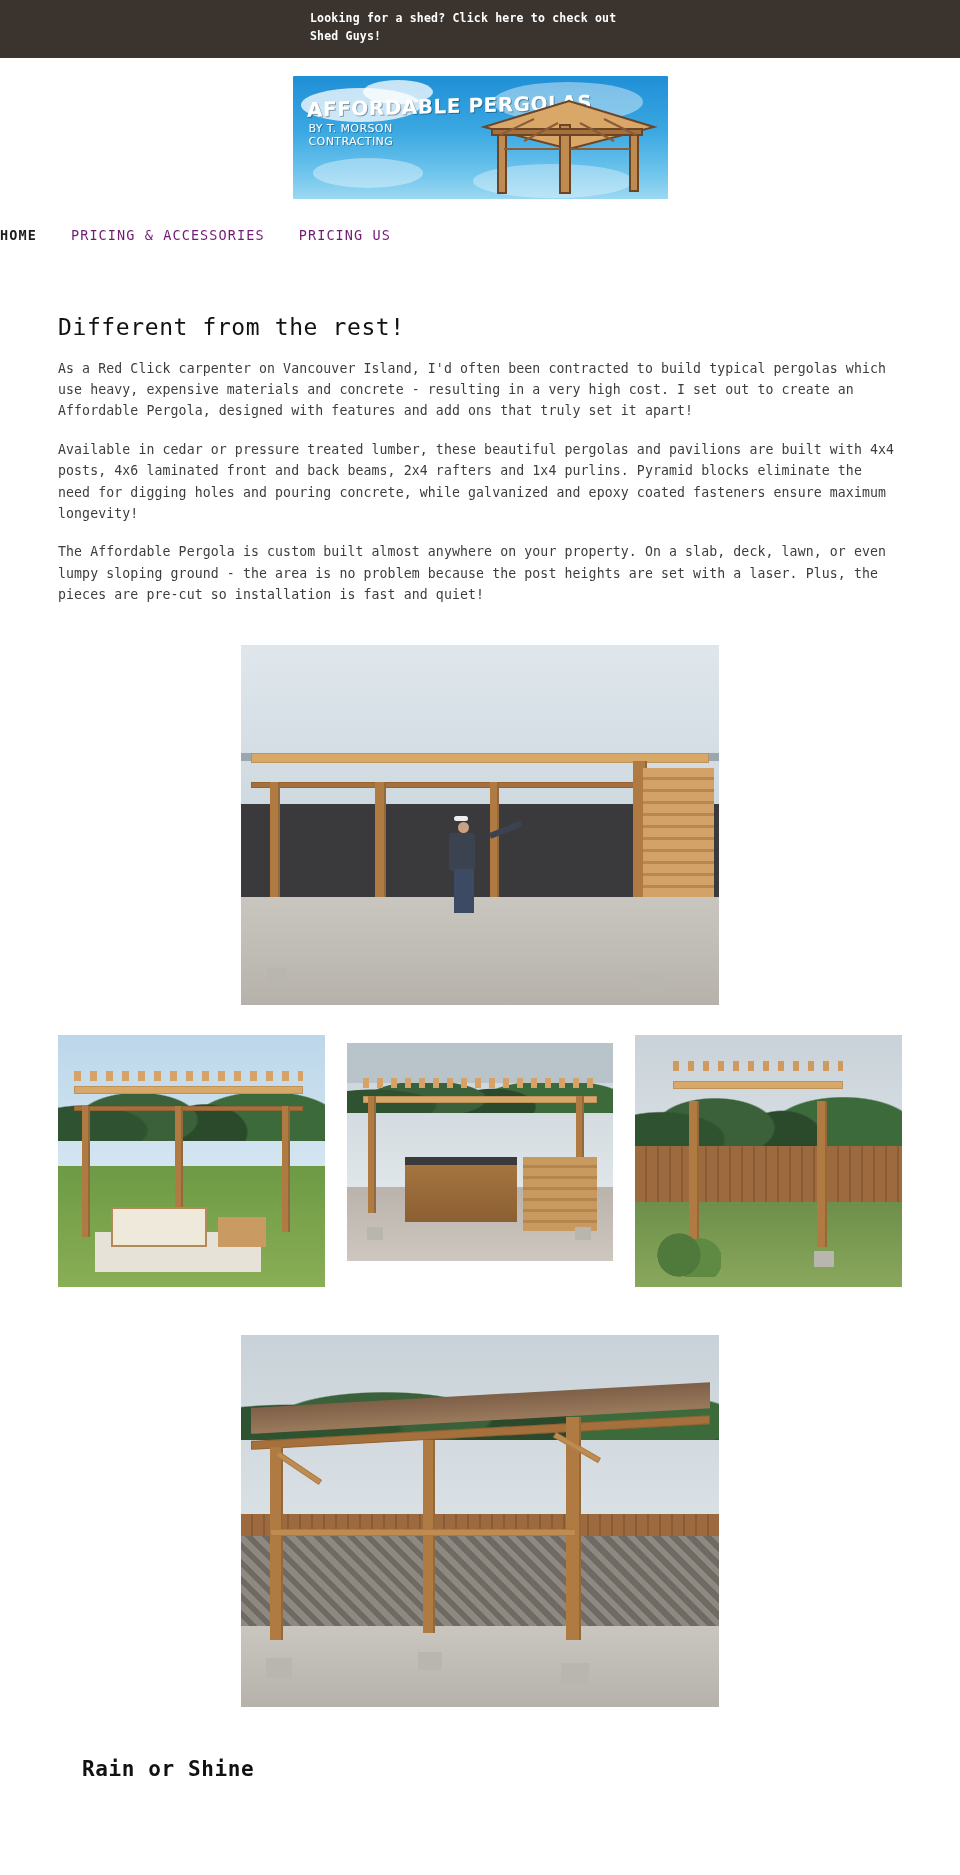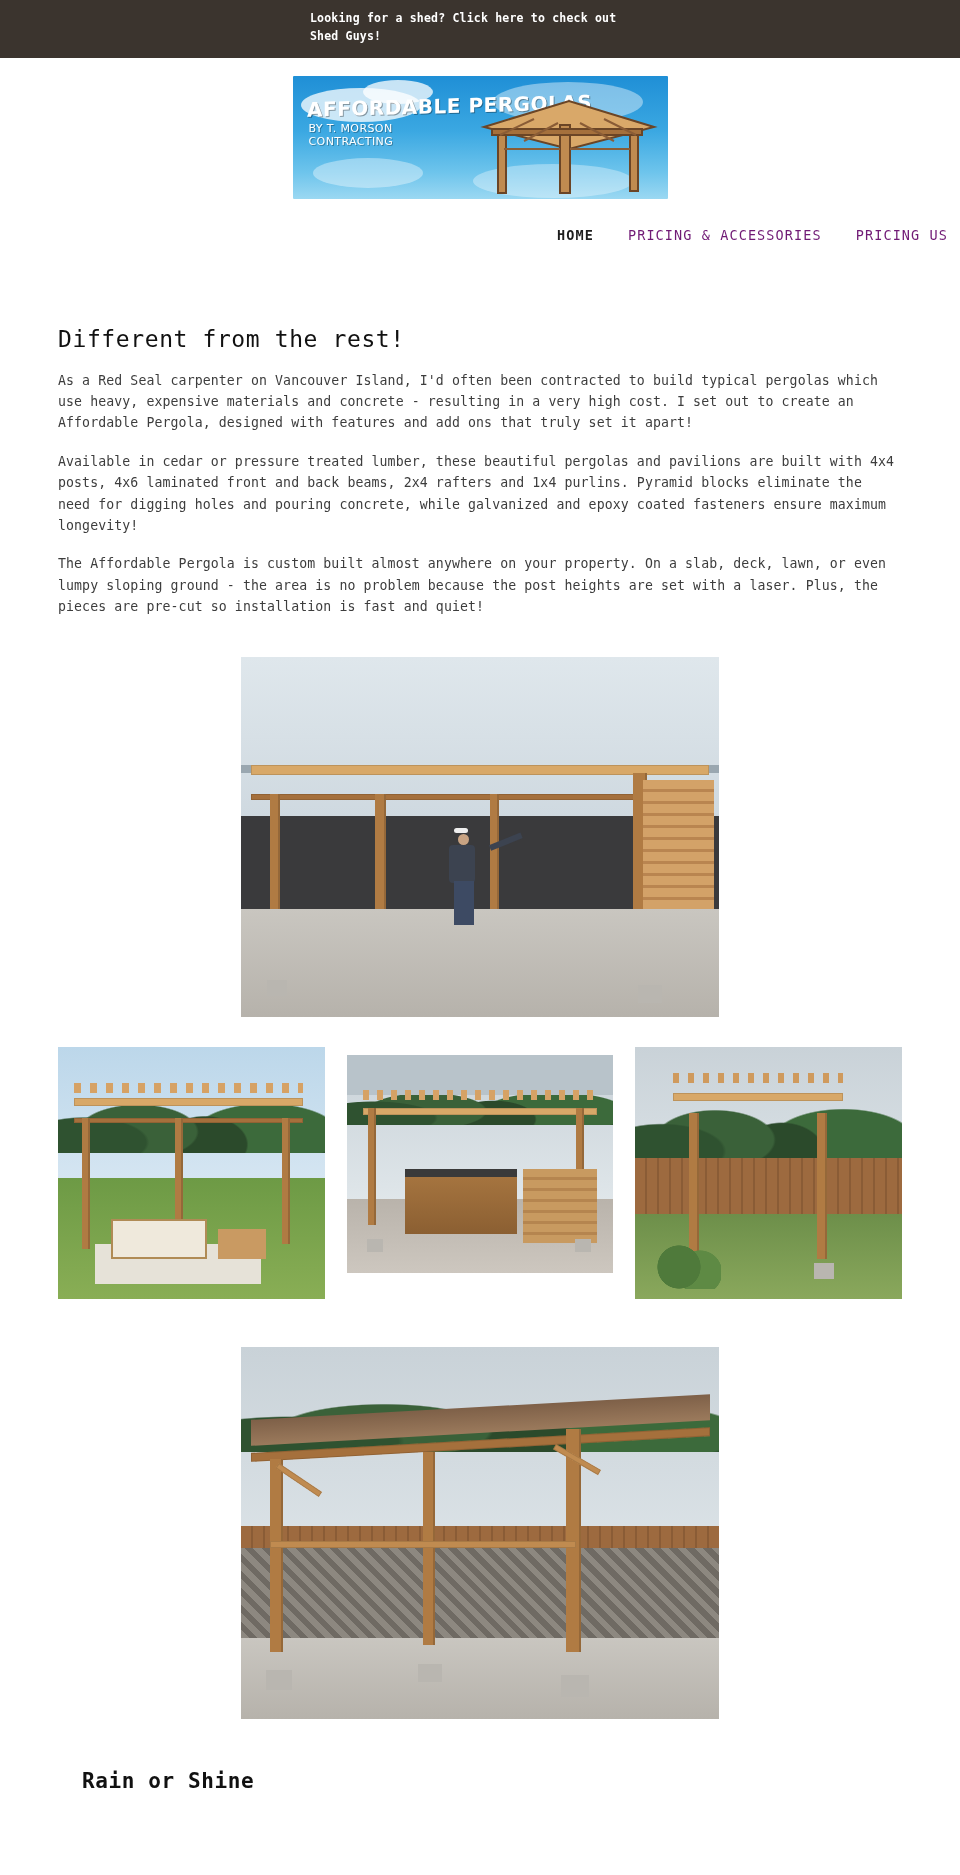--- a/index.html
+++ b/index.html
@@ -85,23 +85,23 @@
   .logo-pergola { position: absolute; right: 4px; bottom: 0; width: 190px; height: 110px; }
 
   
   nav.main-nav {
     margin-top: 26px;
     padding-bottom: 12px;
     text-align: center;
   }
   nav.main-nav ul {
     list-style: none;
-    margin: 12px; padding: 0;
+    margin: 0; padding: 0;
     display: flex;
-    justify-content: flex-end;
+    justify-content: flex-start;
     align-items: center;
     gap: 34px;
   }
   nav.main-nav li a {
     text-decoration: none;
     color: #701a75;
     font-size: 13.5px;
     letter-spacing: 1.1px;
     font-family: "DejaVu Sans Mono", monospace;
   }
@@ -241,21 +241,21 @@
         <a href="#">PRICING US</a>
       </li>
     </ul>
   </nav>
 </header>
 
 <main>
 
   <h1 class="page-title">Different from the rest!</h1>
 
-  <p class="body-text">As a Red Seal carpenter on Vancouver Island, I'd often been contracted to build typical pergolas which use heavy, expensive materials and concrete - resulting in a very high cost. I set out to create an Affordable Pergola, designed with features and add ons that truly set it apart!</p>
+  <p class="body-text">As a Red Click carpenter on Vancouver Island, I'd often been contracted to build typical pergolas which use heavy, expensive materials and concrete - resulting in a very high cost. I set out to create an Affordable Pergola, designed with features and add ons that truly set it apart!</p>
   <p class="body-text">Available in cedar or pressure treated lumber, these beautiful pergolas and pavilions are built with 4x4 posts, 4x6 laminated front and back beams, 2x4 rafters and 1x4 purlins. Pyramid blocks eliminate the need for digging holes and pouring concrete, while galvanized and epoxy coated fasteners ensure maximum longevity!</p>
   <p class="body-text">The Affordable Pergola is custom built almost anywhere on your property. On a slab, deck, lawn, or even lumpy sloping ground - the area is no problem because the post heights are set with a laser. Plus, the pieces are pre-cut so installation is fast and quiet!</p>
 
   <div class="photo hero-photo">
     <div class="sky sky-blue"></div>
     <div class="bldg" style="left:0;top:0;width:100%;height:44%;background:linear-gradient(#dfe7ec,#cfd9e0);"></div>
     <div style="position:absolute;left:0;top:30%;width:100%;height:8px;background:#9aa7b0;"></div>
     <div style="position:absolute;left:0;top:44%;width:100%;height:32%;background:#3a3a3c;"></div>
 
     <div class="beam light" style="left:2%;top:30%;width:96%;height:10px;"></div>

